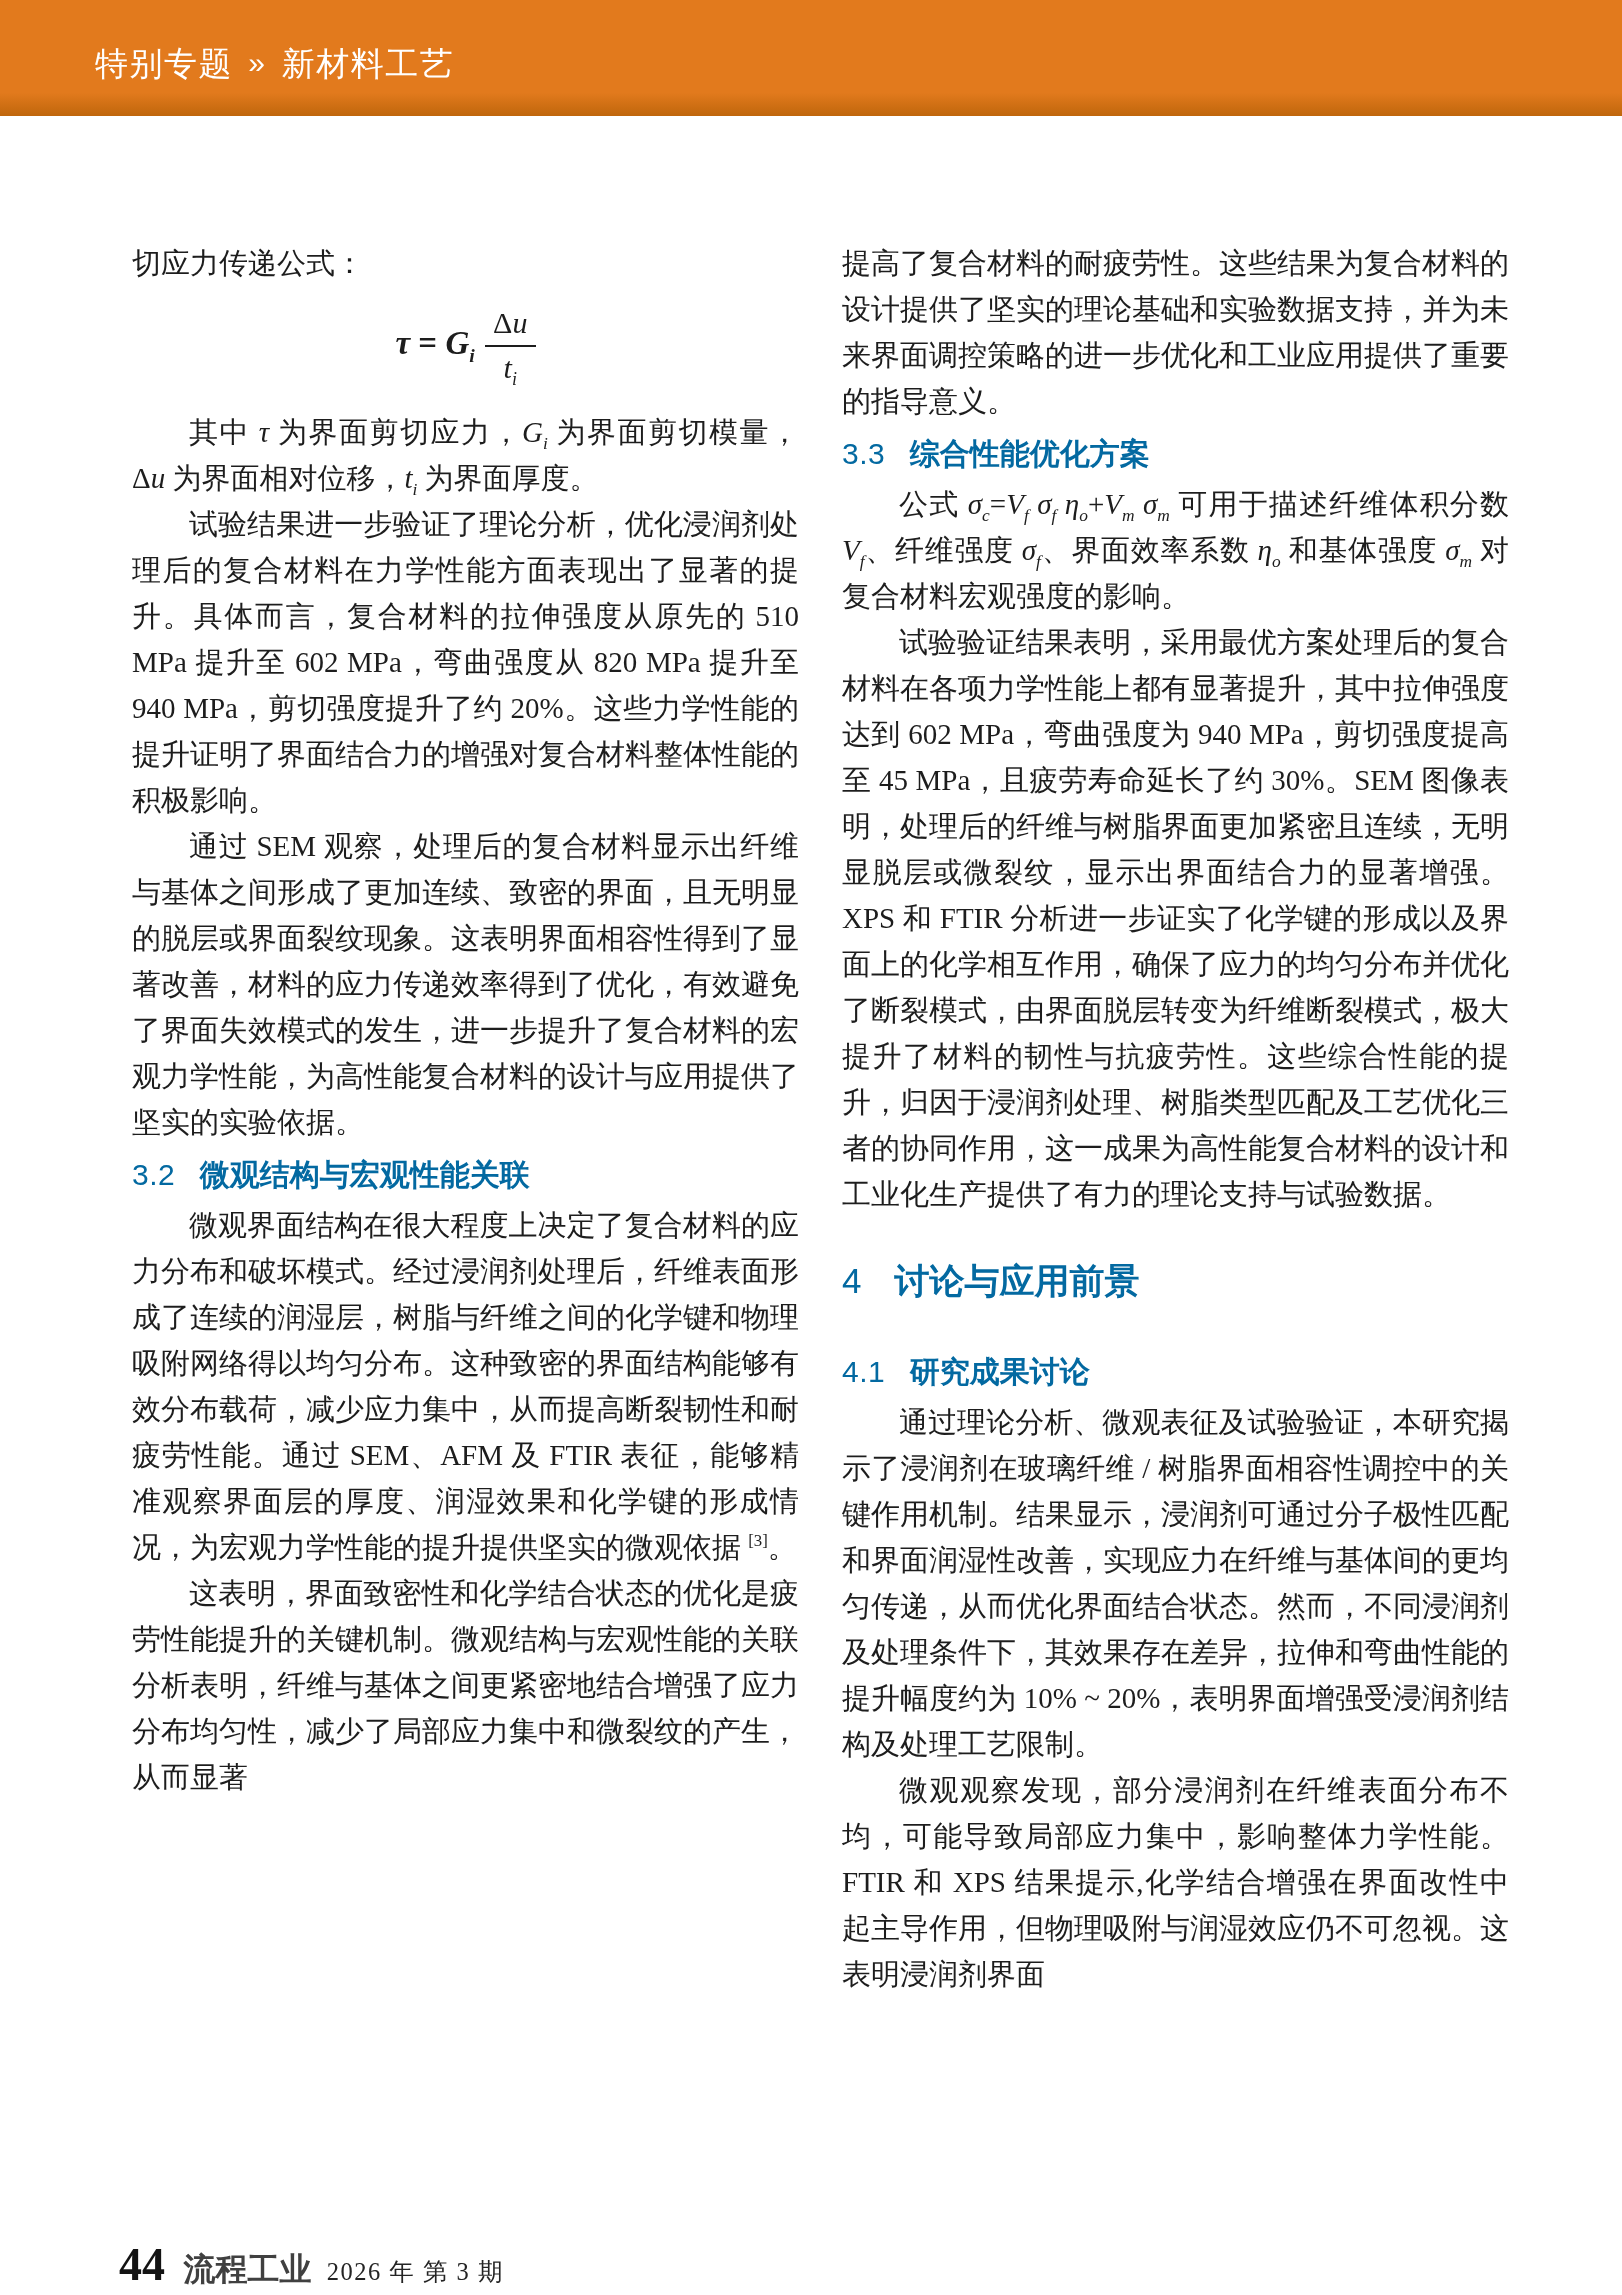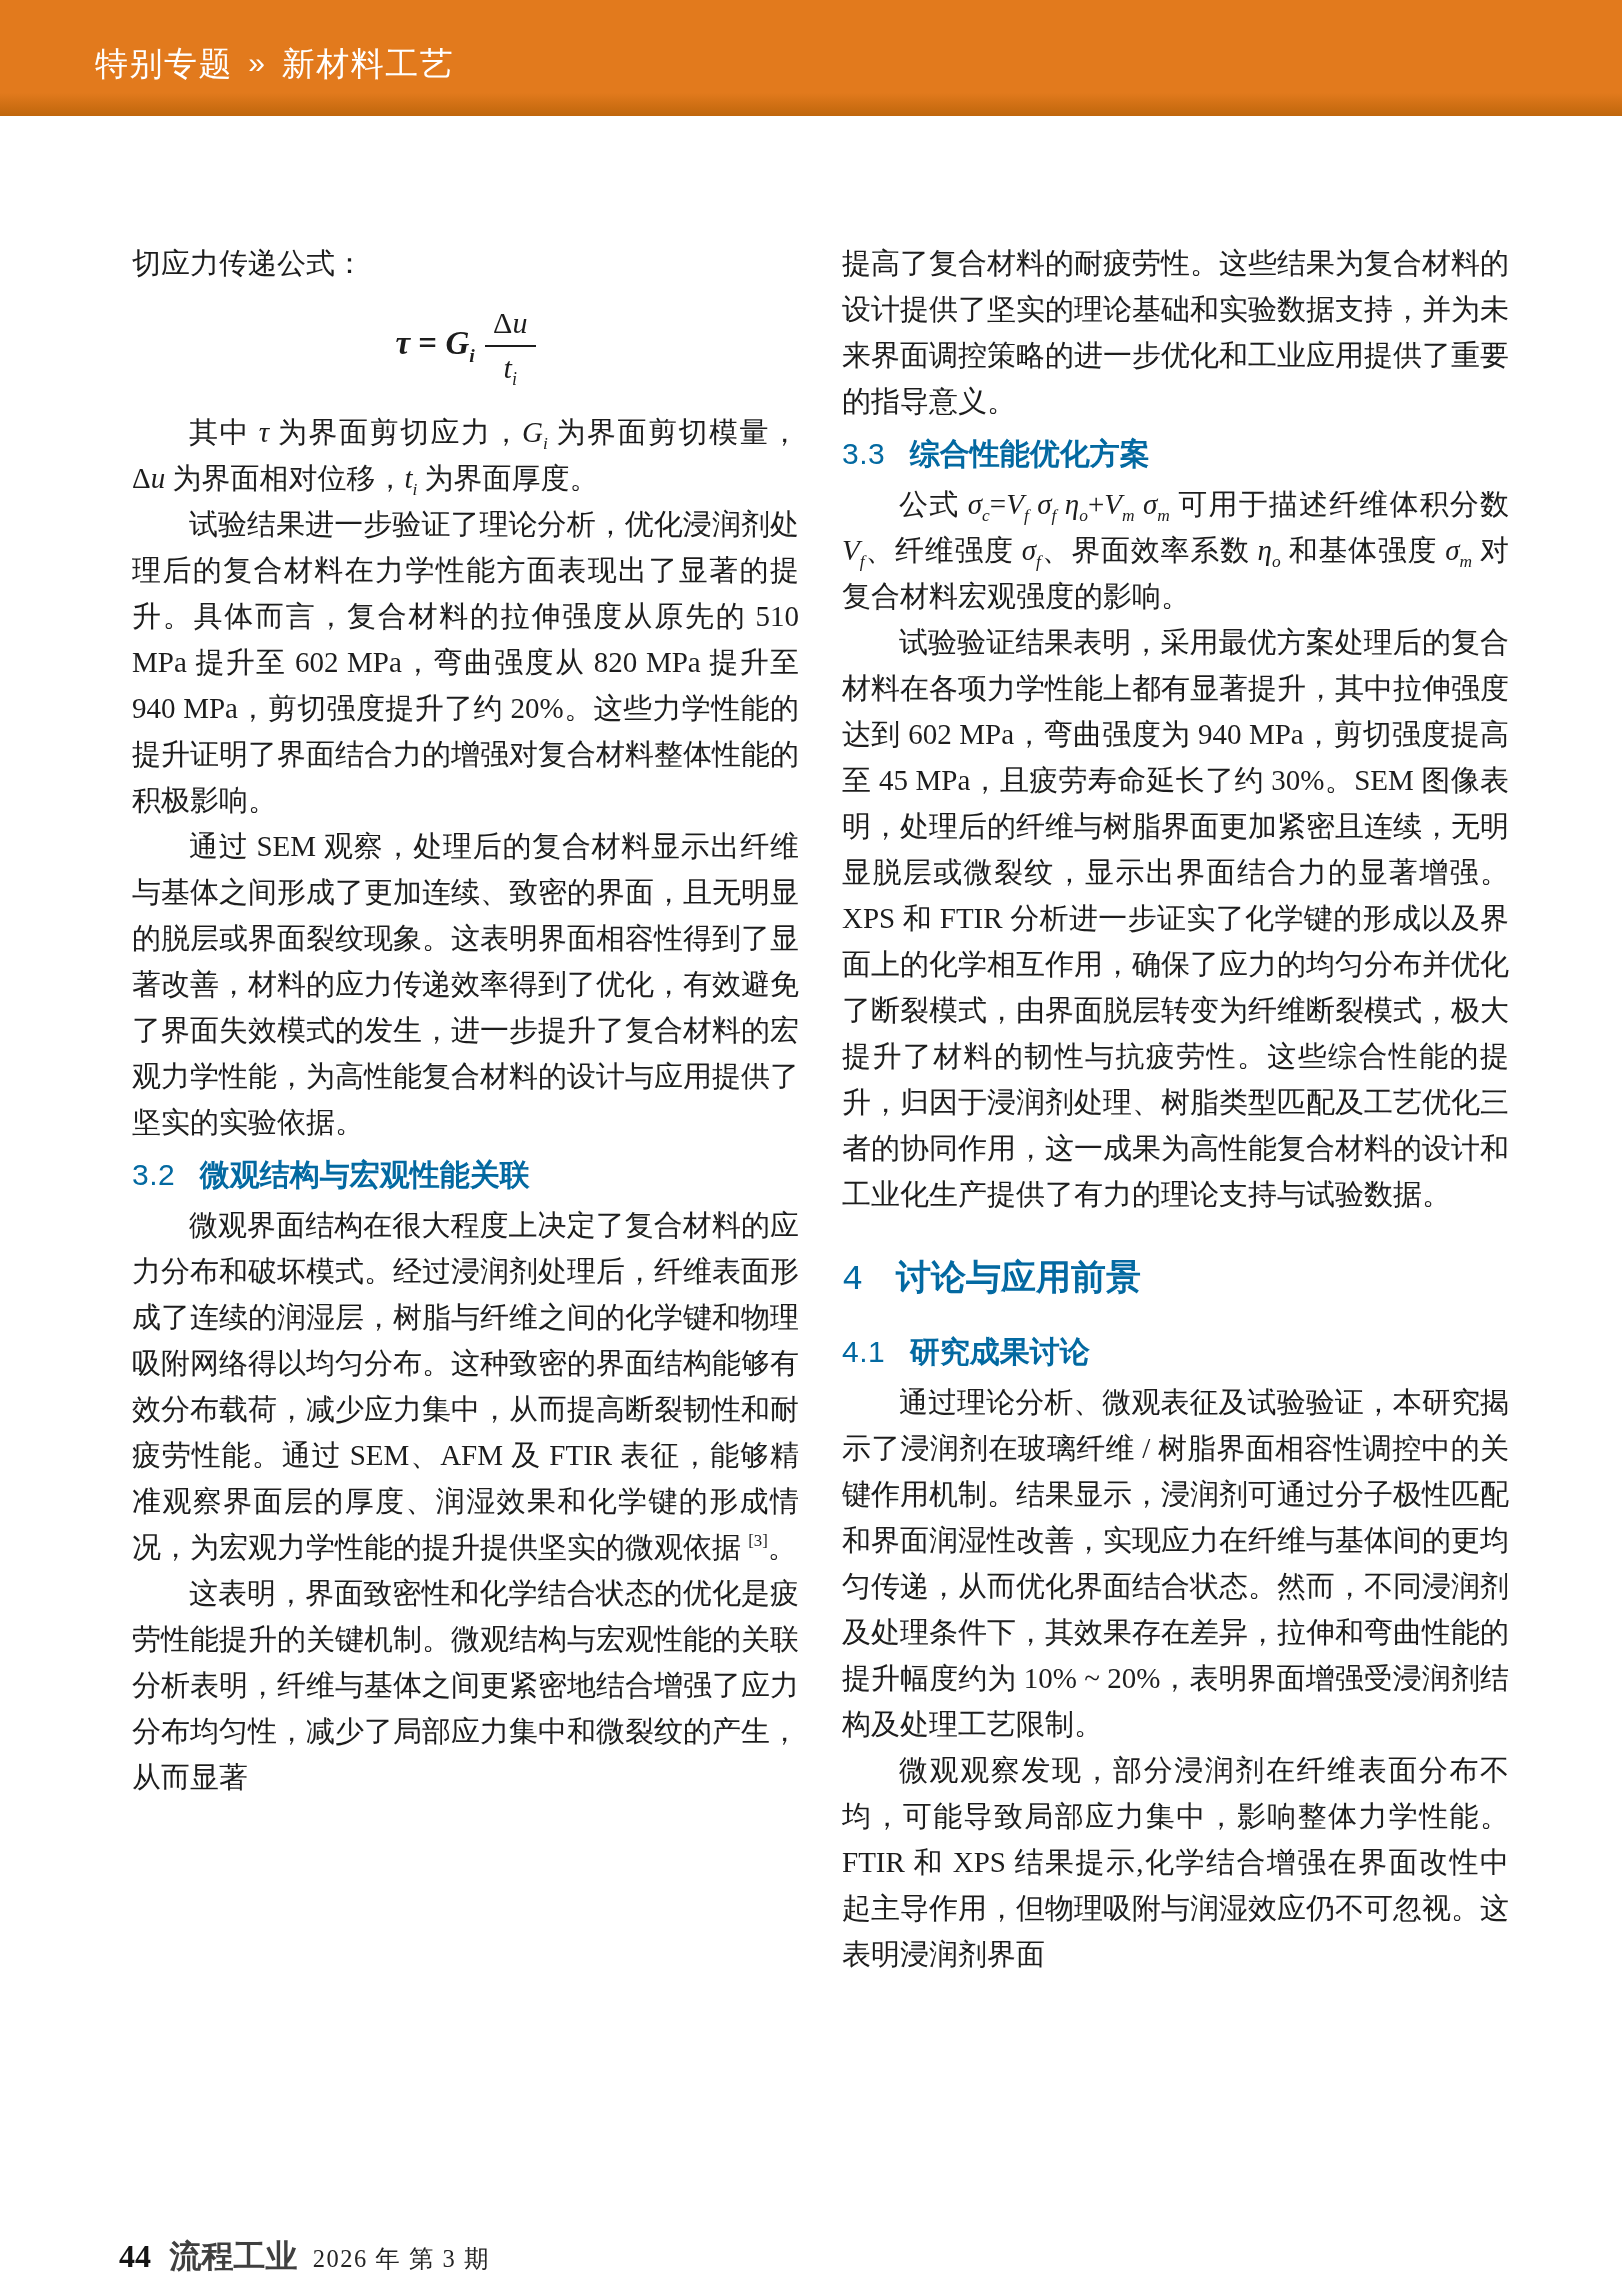--- a/index.html
+++ b/index.html
@@ -69,31 +69,31 @@
   h3 {
     font-family: "Liberation Sans", sans-serif;
     font-weight: bold; font-size: 30px; line-height: 46px;
     margin: 7.2px 0 4.1px;
   }
   h3 .hnum {
     font-family: "Liberation Sans", sans-serif;
     font-weight: normal; margin-right: 24.5px; letter-spacing: 0.5px;
   }
   h2 {
-    font-family: Liberation Mono, monospace;
+    font-family: Liberation Sans, sans-serif;
     font-weight: bold; font-size: 35px; line-height: 41px;
-    margin: 43px 0 28px;
+    margin: 43px 0 48px;
   }
   h2 .hnum { font-weight: normal; margin-right: 33px; }
   
   .footer {
     position: absolute; left: 119px; top: 2194px;
     display: flex; align-items: baseline; white-space: nowrap;
   }
-  .footer .pgnum  { font-size: 32px; font-weight: bold; color: #131313; margin-right: 18.4px; margin-top: 44px; }
+  .footer .pgnum  { font-size: 46px; font-weight: bold; color: #131313; margin-right: 18.4px; margin-top: 44px; }
   .footer .journal{ font-size: 32px; font-weight: bold; color: #404040; margin-right: 15.3px; }
   .footer .issue  { font-size: 24.5px; color: #242424; letter-spacing: 1.5px; }
 </style>
 </head>
 <body>
 
 <div class="header-bar"></div>
 <div class="header-title">
   <span>特别专题</span>
   <span class="sep">»</span>

